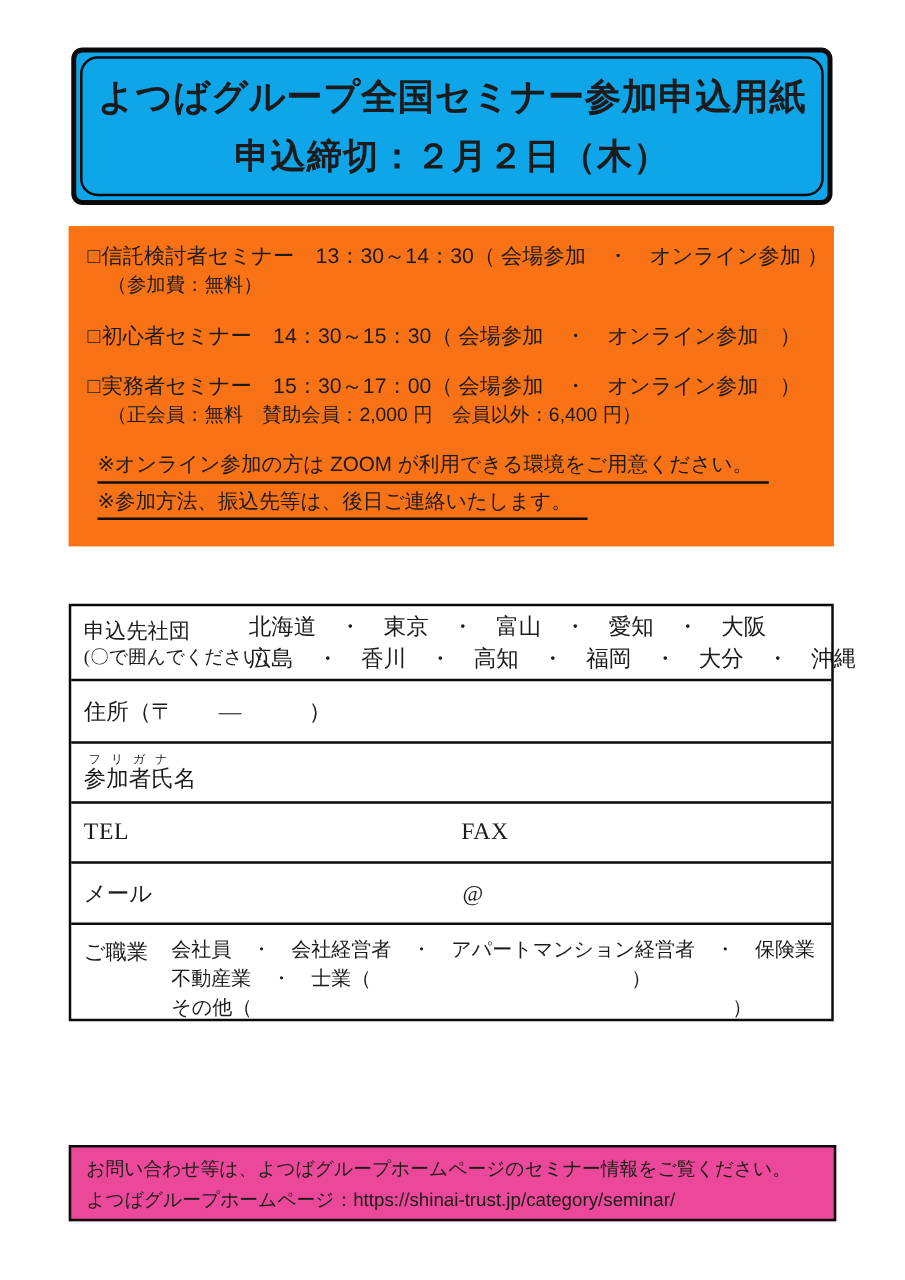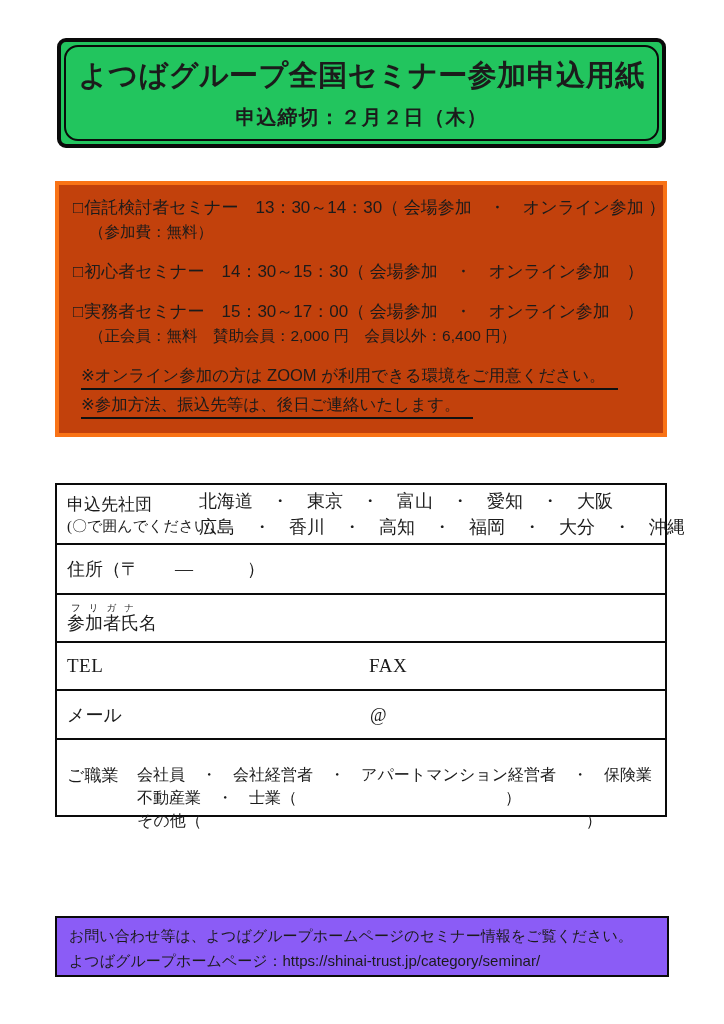--- a/index.html
+++ b/index.html
@@ -12,43 +12,43 @@
   .page {
     position: relative;
     width: 724px; height: 1024px;
     background: #ffffff;
     overflow: hidden;
   }
 
   
   .title-outer {
     position: absolute; left: 57px; top: 38px;
-    width: 609px; height: 110px;
+    width: 609px; height: 126px;
     border: 4px solid #0a0a0a;
     border-radius: 9px;
-    background: #22c55e;
+    background: #0ea5e9;
   }
   .title-inner {
     position: absolute; inset: 3px;
     border: 2px solid #0a0a0a;
     border-radius: 14px;
     display: flex; flex-direction: column;
     align-items: center; justify-content: center;
     gap: 8px;
   }
   .title-line1 { font-size: 29px; font-weight: 600; letter-spacing: 0.5px; white-space: nowrap; }
-  .title-line2 { font-size: 20px; font-weight: 600; letter-spacing: 1px; white-space: nowrap; }
+  .title-line2 { font-size: 28px; font-weight: 600; letter-spacing: 1px; white-space: nowrap; }
 
   
   .seminar-box {
     position: absolute; left: 55px; top: 181px;
     width: 612px; height: 256px;
-    border: 4px solid #f97316;
+    border: 1px solid #f97316;
     padding: 10px 14px 0 14px;
-    background: #c2410c;
+    background: #f97316;
   }
   .sem { margin-bottom: 15px; }
   .sem-title { font-size: 17px; line-height: 25px; white-space: nowrap; }
   .sem-box-glyph { font-size: 17px; margin-right: 1px; }
   .sem-fee { font-size: 15.5px; line-height: 24px; padding-left: 16px; white-space: nowrap; }
   .notes { margin-top: 10px; padding-left: 8px; }
   .note {
     display: inline-block;
     font-size: 16.5px; line-height: 24px;
     border-bottom: 2.5px solid #111;
@@ -65,21 +65,21 @@
     background: #ffffff;
   }
   .frow { position: relative; display: flex; align-items: center; padding-left: 10px; font-family: Liberation Serif, serif; }
   .frow + .frow { border-top: 2px solid #0a0a0a; }
   .row-association { height: 58px; align-items: center; }
   .row-name    { height: 48px; }
   .row-address { height: 50px; }
   .row-telfax  { height: 48px; }
   .row-mail    { height: 49px; }
   .row-company { height: 51px; }
-  .row-job     { height: 77px; align-items: flex-start; padding-top: 23px; }
+  .row-job     { height: 77px; align-items: flex-start; padding-top: 9px; }
 
   .assoc-label-wrap { width: 132px; flex: none; }
   .assoc-label { font-size: 17px; line-height: 24px; white-space: nowrap; }
   .assoc-sub { font-size: 15px; line-height: 18px; white-space: nowrap; }
   .pref-lines { font-size: 18px; line-height: 26px; white-space: nowrap; }
 
   .furigana {
     font-size: 9.5px; letter-spacing: 8px;
     line-height: 10px; padding-left: 4px;
   }
@@ -92,21 +92,21 @@
 
   .job-label { font-size: 17px; flex: none; width: 70px; padding-top: 1px; }
   .job-lines { font-size: 16px; line-height: 23px; white-space: nowrap; }
 
   
   .footer-box {
     position: absolute; left: 55px; top: 916px;
     width: 614px; height: 61px;
     border: 2px solid #0a0a0a;
     padding: 5px 12px 0 12px;
-    background: #8b5cf6;
+    background: #ec4899;
   }
   .footer-line { font-size: 15px; line-height: 25px; white-space: nowrap; }
 </style>
 </head>
 <body>
 
 <div class="page">
 
   <div class="title-outer">
     <div class="title-inner">

